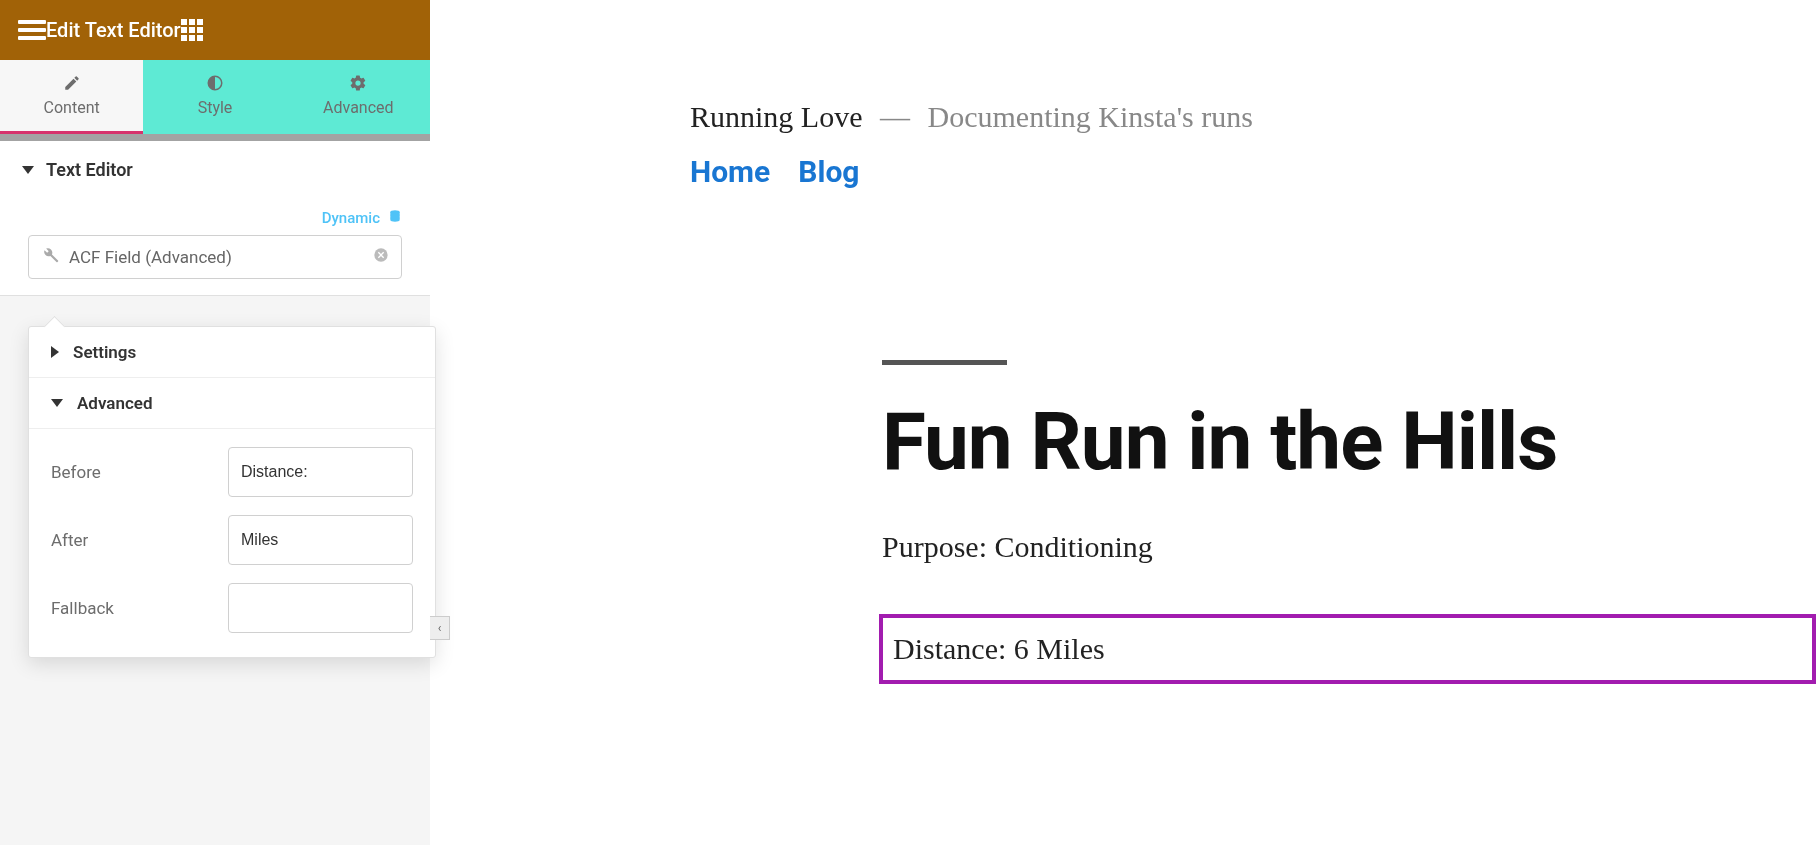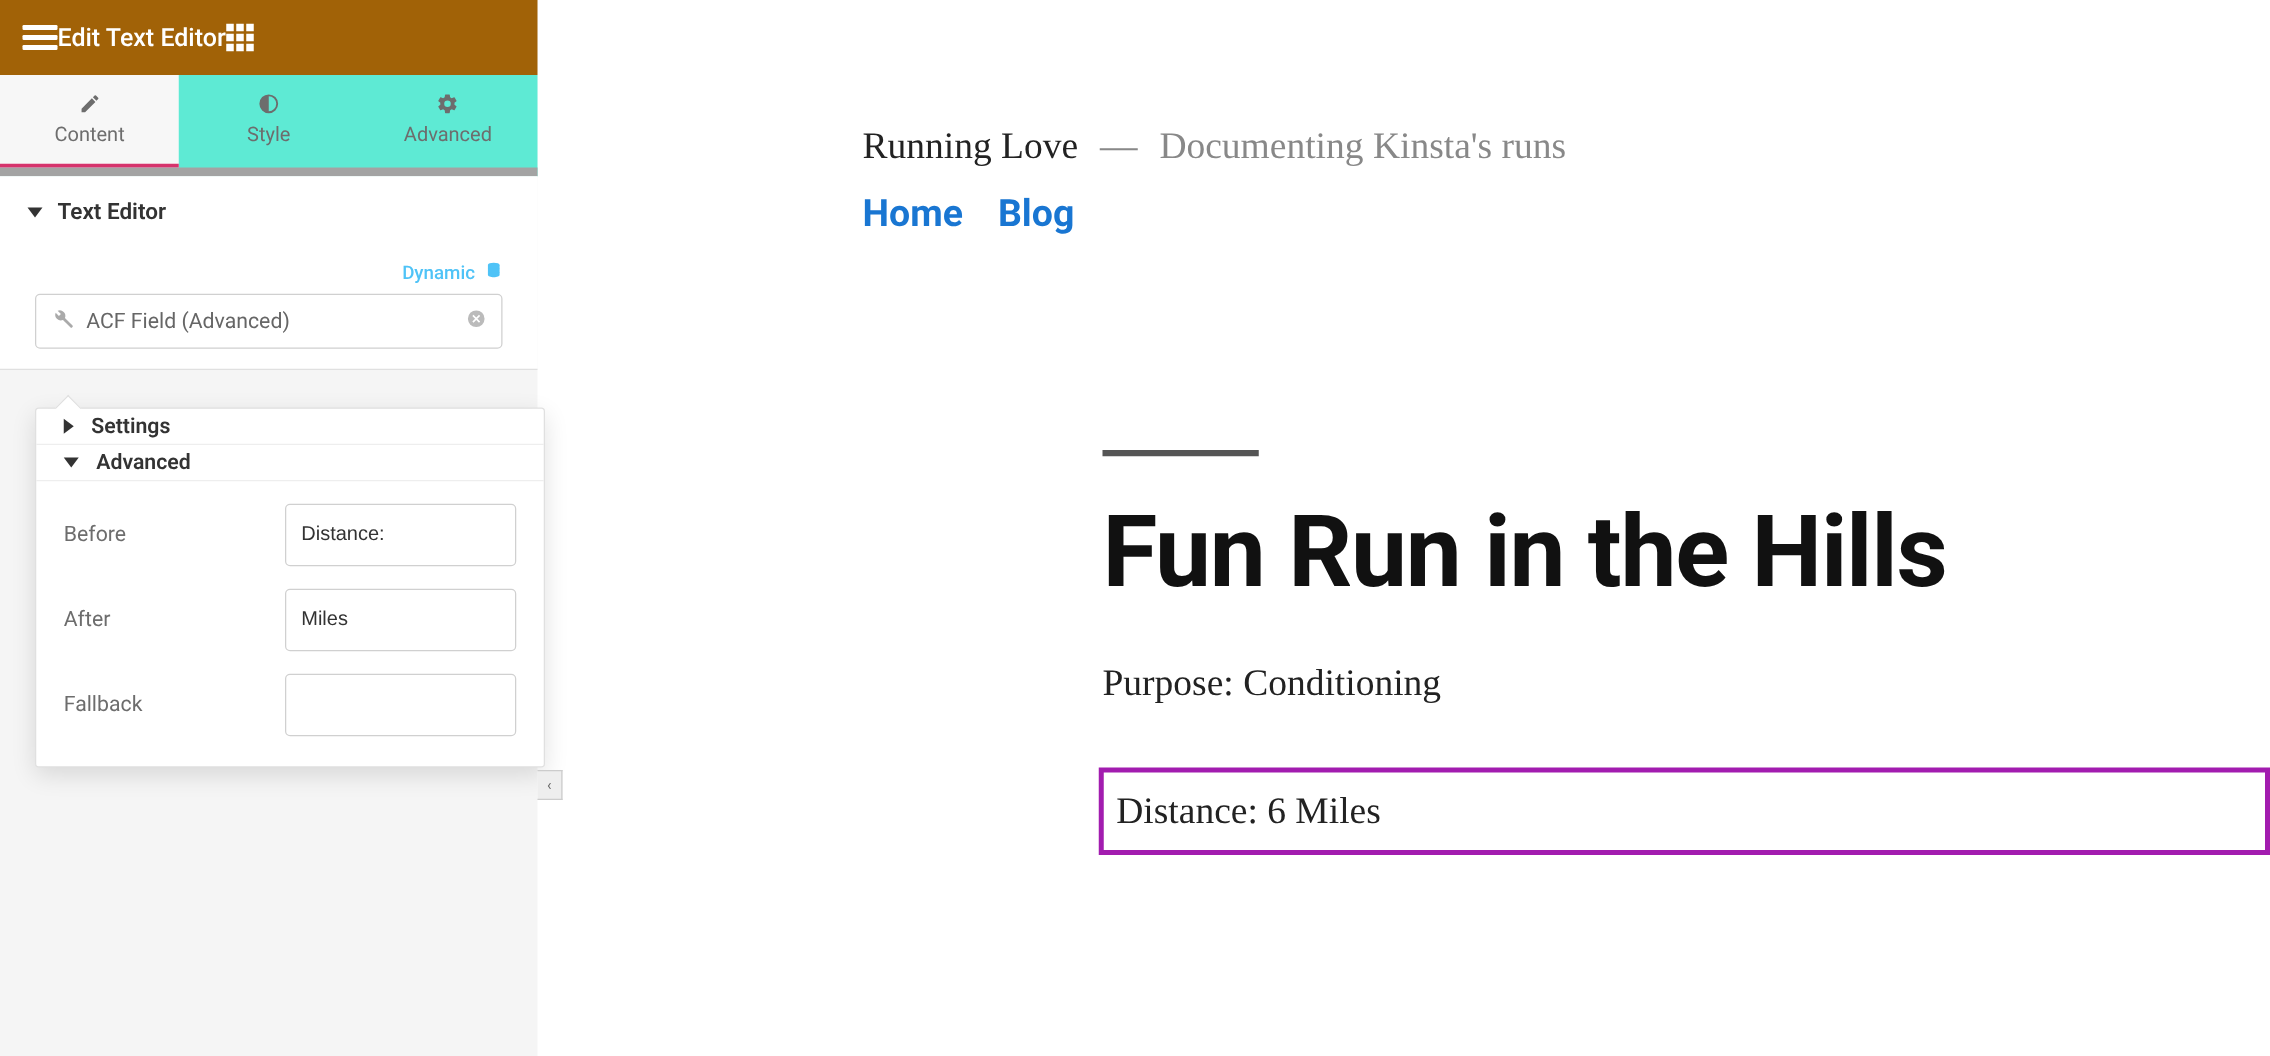--- a/index.html
+++ b/index.html
@@ -24,21 +24,21 @@
 .section-title { font-size: 18px; font-weight: 600; color: #333; }
 .dynamic-row { display: flex; justify-content: flex-end; align-items: center; gap: 8px; padding: 10px 28px 8px; }
 .dynamic-label { color: #4fc3f7; font-size: 15px; font-weight: 500; }
 .db-icon { color: #4fc3f7; }
 .field-box { margin: 0 28px 16px; border: 1px solid #d0d0d0; border-radius: 4px; display: flex; align-items: center; padding: 10px 12px; gap: 10px; background: #fff; position: relative; }
 .wrench-icon { color: #aaa; }
 .field-text { flex: 1; font-size: 17px; color: #666; }
 .clear-icon { color: #bbb; cursor: pointer; }
 .popover { position: absolute; left: 28px; top: 326px; width: 408px; background: #fff; border: 1px solid #e0e0e0; border-radius: 3px; box-shadow: 0 6px 20px rgba(0,0,0,0.12); z-index: 10; }
 .popover::before { content: ""; position: absolute; top: -8px; left: 18px; width: 14px; height: 14px; background: #fff; border-left: 1px solid #e0e0e0; border-top: 1px solid #e0e0e0; transform: rotate(45deg); }
-.pop-section-header { display: flex; align-items: center; gap: 14px; padding: 4px 22px; border-bottom: 1px solid #eee; cursor: pointer; }
+.pop-section-header { display: flex; align-items: center; gap: 14px; padding: 15px 22px; border-bottom: 1px solid #eee; cursor: pointer; }
 .pop-title { font-size: 17px; font-weight: 600; color: #333; }
 .pop-body { padding: 18px 22px 24px; }
 .pop-row { display: flex; align-items: center; justify-content: space-between; margin-bottom: 18px; }
 .pop-row:last-child { margin-bottom: 0; }
 .pop-label { font-size: 17px; color: #6d6d6d; }
 .pop-input { width: 185px; height: 50px; border: 1px solid #d0d0d0; border-radius: 4px; padding: 0 12px; font-size: 16px; color: #333; }
 .preview { flex: 1; position: relative; padding: 100px 60px 0 60px; overflow: hidden; }
 .site-header { padding-left: 200px; }
 .site-title-row { font-size: 30px; color: #222; font-family: Georgia, serif; margin-bottom: 20px; }
 .site-tag-dash { color: #888; margin: 0 10px; }

